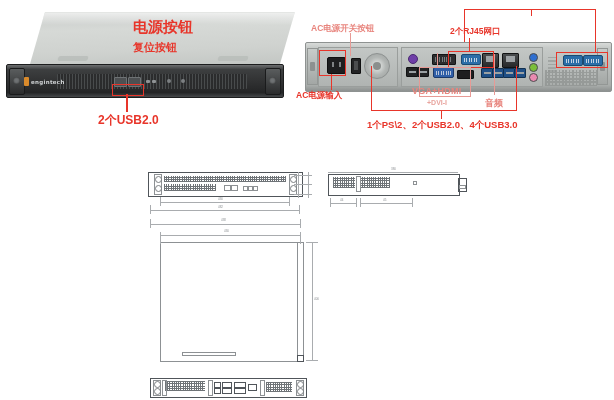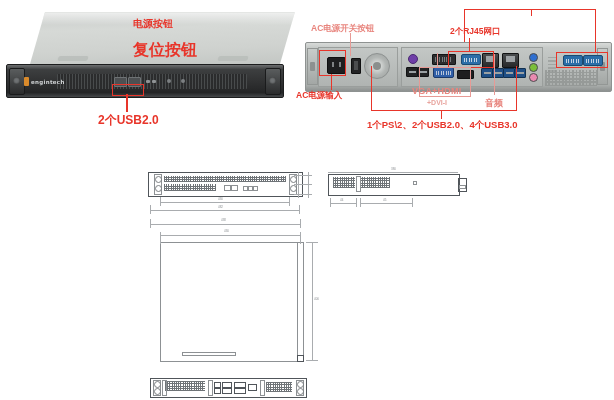--- a/index.html
+++ b/index.html
@@ -225,22 +225,22 @@
     <div class="f-usb" style="left:107px;"></div>
     <div class="f-usb" style="left:121px;"></div>
 
     <div class="f-led" style="left:139px;"></div>
     <div class="f-led" style="left:145px;"></div>
     <div class="f-btn" style="left:160px;"></div>
     <div class="f-btn" style="left:174px;"></div>
   </div>
 </div>
 
-<div class="anno" style="left:133px;top:19px;font-size:10px;">电源按钮</div>
-<div class="anno" style="left:133px;top:42px;font-size:16px;">复位按钮</div>
+<div class="anno" style="left:133px;top:19px;font-size:15px;">电源按钮</div>
+<div class="anno" style="left:133px;top:42px;font-size:11px;">复位按钮</div>
 
 <div class="box" style="left:112px;top:84px;width:30px;height:10px;"></div>
 <div class="ln" style="left:126px;top:94px;width:1.6px;height:18px;"></div>
 <div class="anno" style="left:98px;top:114px;font-size:12px;">2个USB2.0</div>
 
 <div class="abs" id="rear-unit">
   <div class="r-body"></div>
 
   <div class="r-ear" style="left:2px;">
       <i></i>

